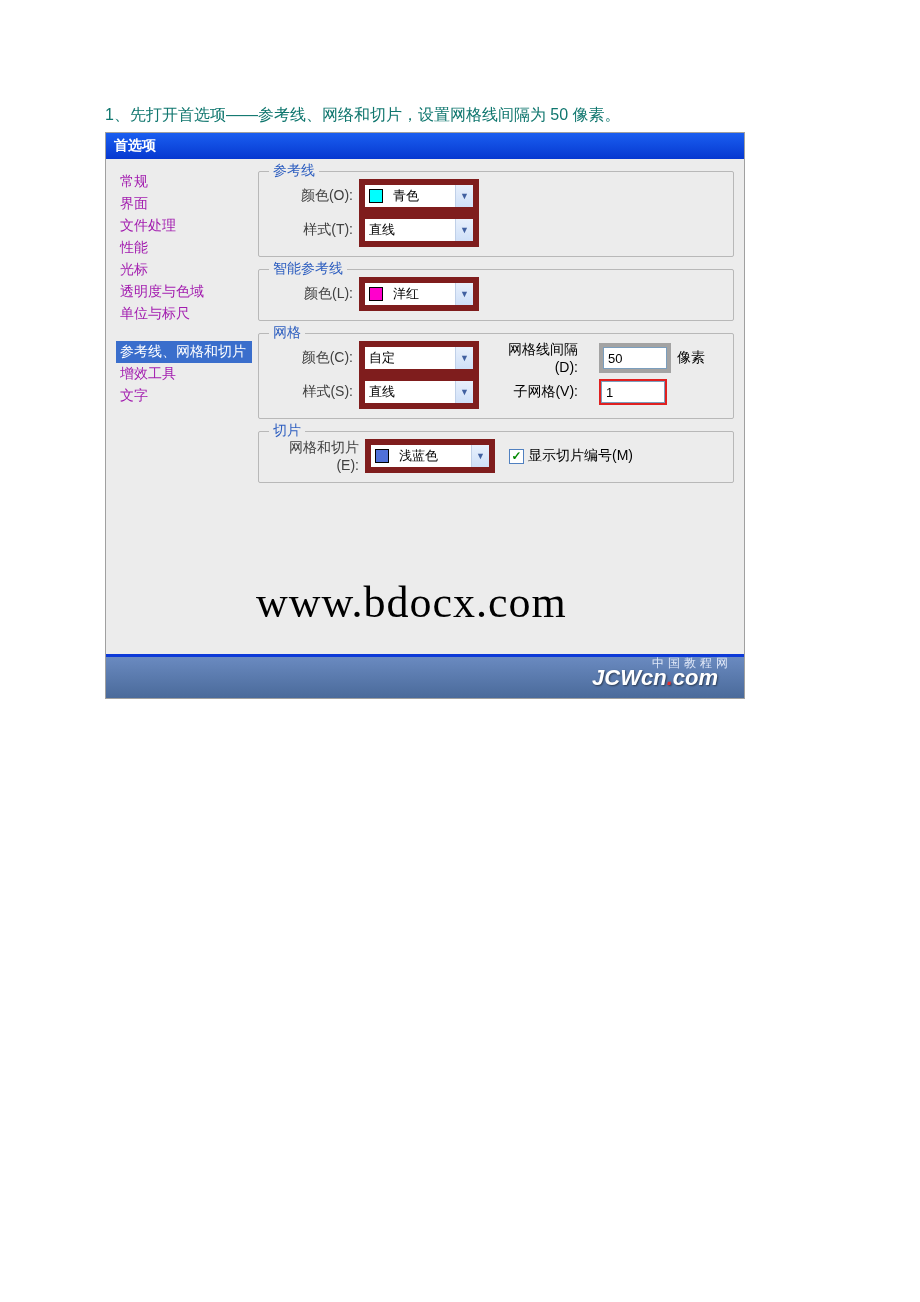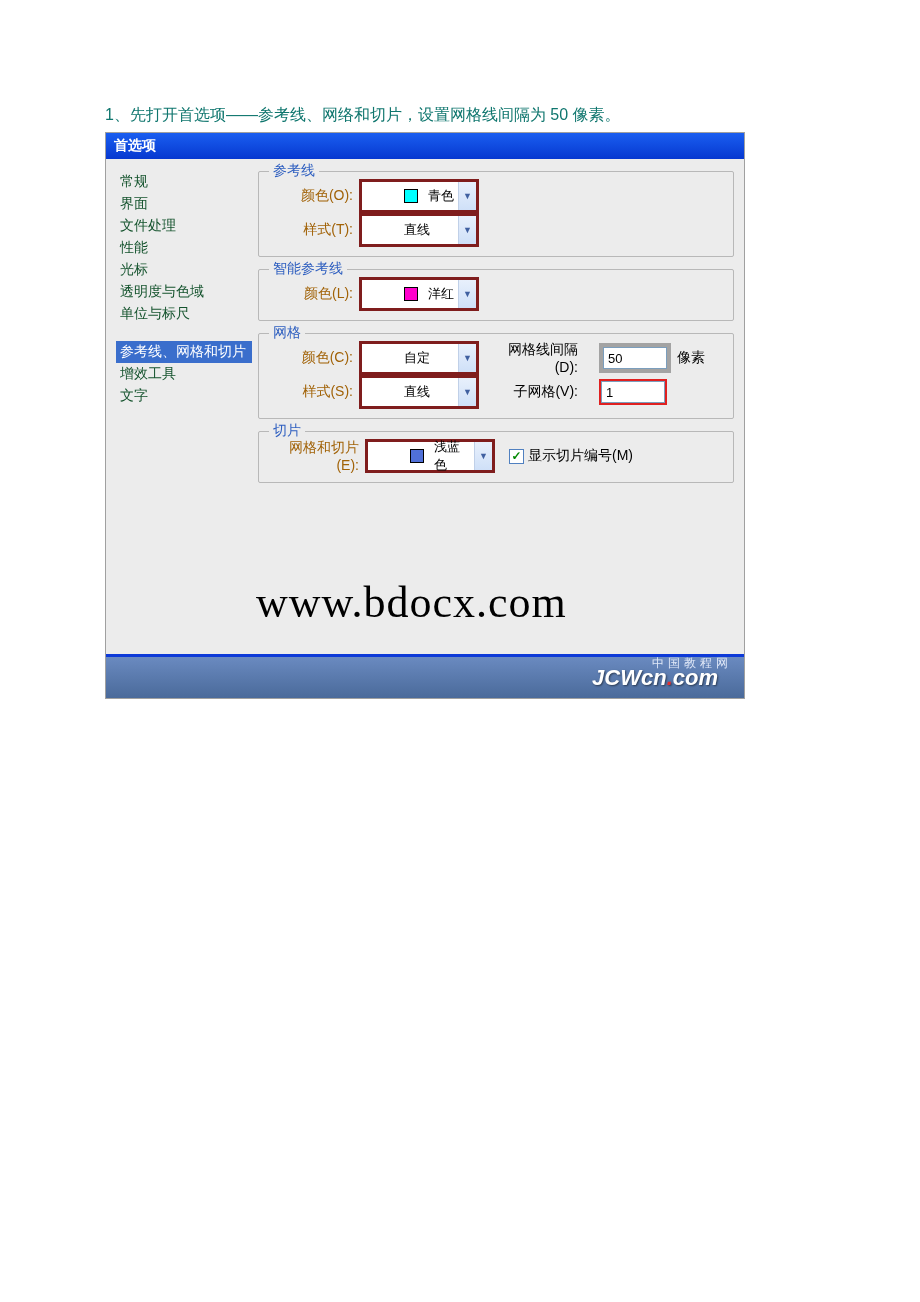--- a/index.html
+++ b/index.html
@@ -37,21 +37,21 @@
     min-height: 495px;
     position: relative;
   }
   .sidebar {
     width: 146px;
     padding: 0 0 0 10px;
   }
   .sidebar-item {
     padding: 2px 4px;
     font-size: 14px;
-    color: #14532d;
+    color: #a21caf;
     cursor: default;
   }
   .sidebar-item.selected {
     background: #3a6ecc;
     color: #fff;
     margin-top: 16px;
   }
   .content {
     flex: 1;
     padding: 0 10px 0 6px;
@@ -78,30 +78,29 @@
     align-items: center;
     margin-bottom: 10px;
     height: 24px;
   }
   .row:last-child { margin-bottom: 0; }
   .label-col {
     width: 90px;
     text-align: right;
     padding-right: 6px;
     font-size: 14px;
-    color: #a16207;
+    color: #404040;
   }
   .dropdown {
     display: inline-flex;
     align-items: center;
     height: 34px;
-    border: 3px solid #7f1d1d;
+    border: 6px solid #7f1d1d;
     background: #fff;
     font-size: 13px;
-    padding-left: 38px;
   }
   .dropdown .swatch {
     width: 14px;
     height: 14px;
     border: 1px solid #000;
     margin: 0 6px 0 4px;
   }
   .dropdown .dd-text {
     flex: 1;
     padding: 0 4px;

